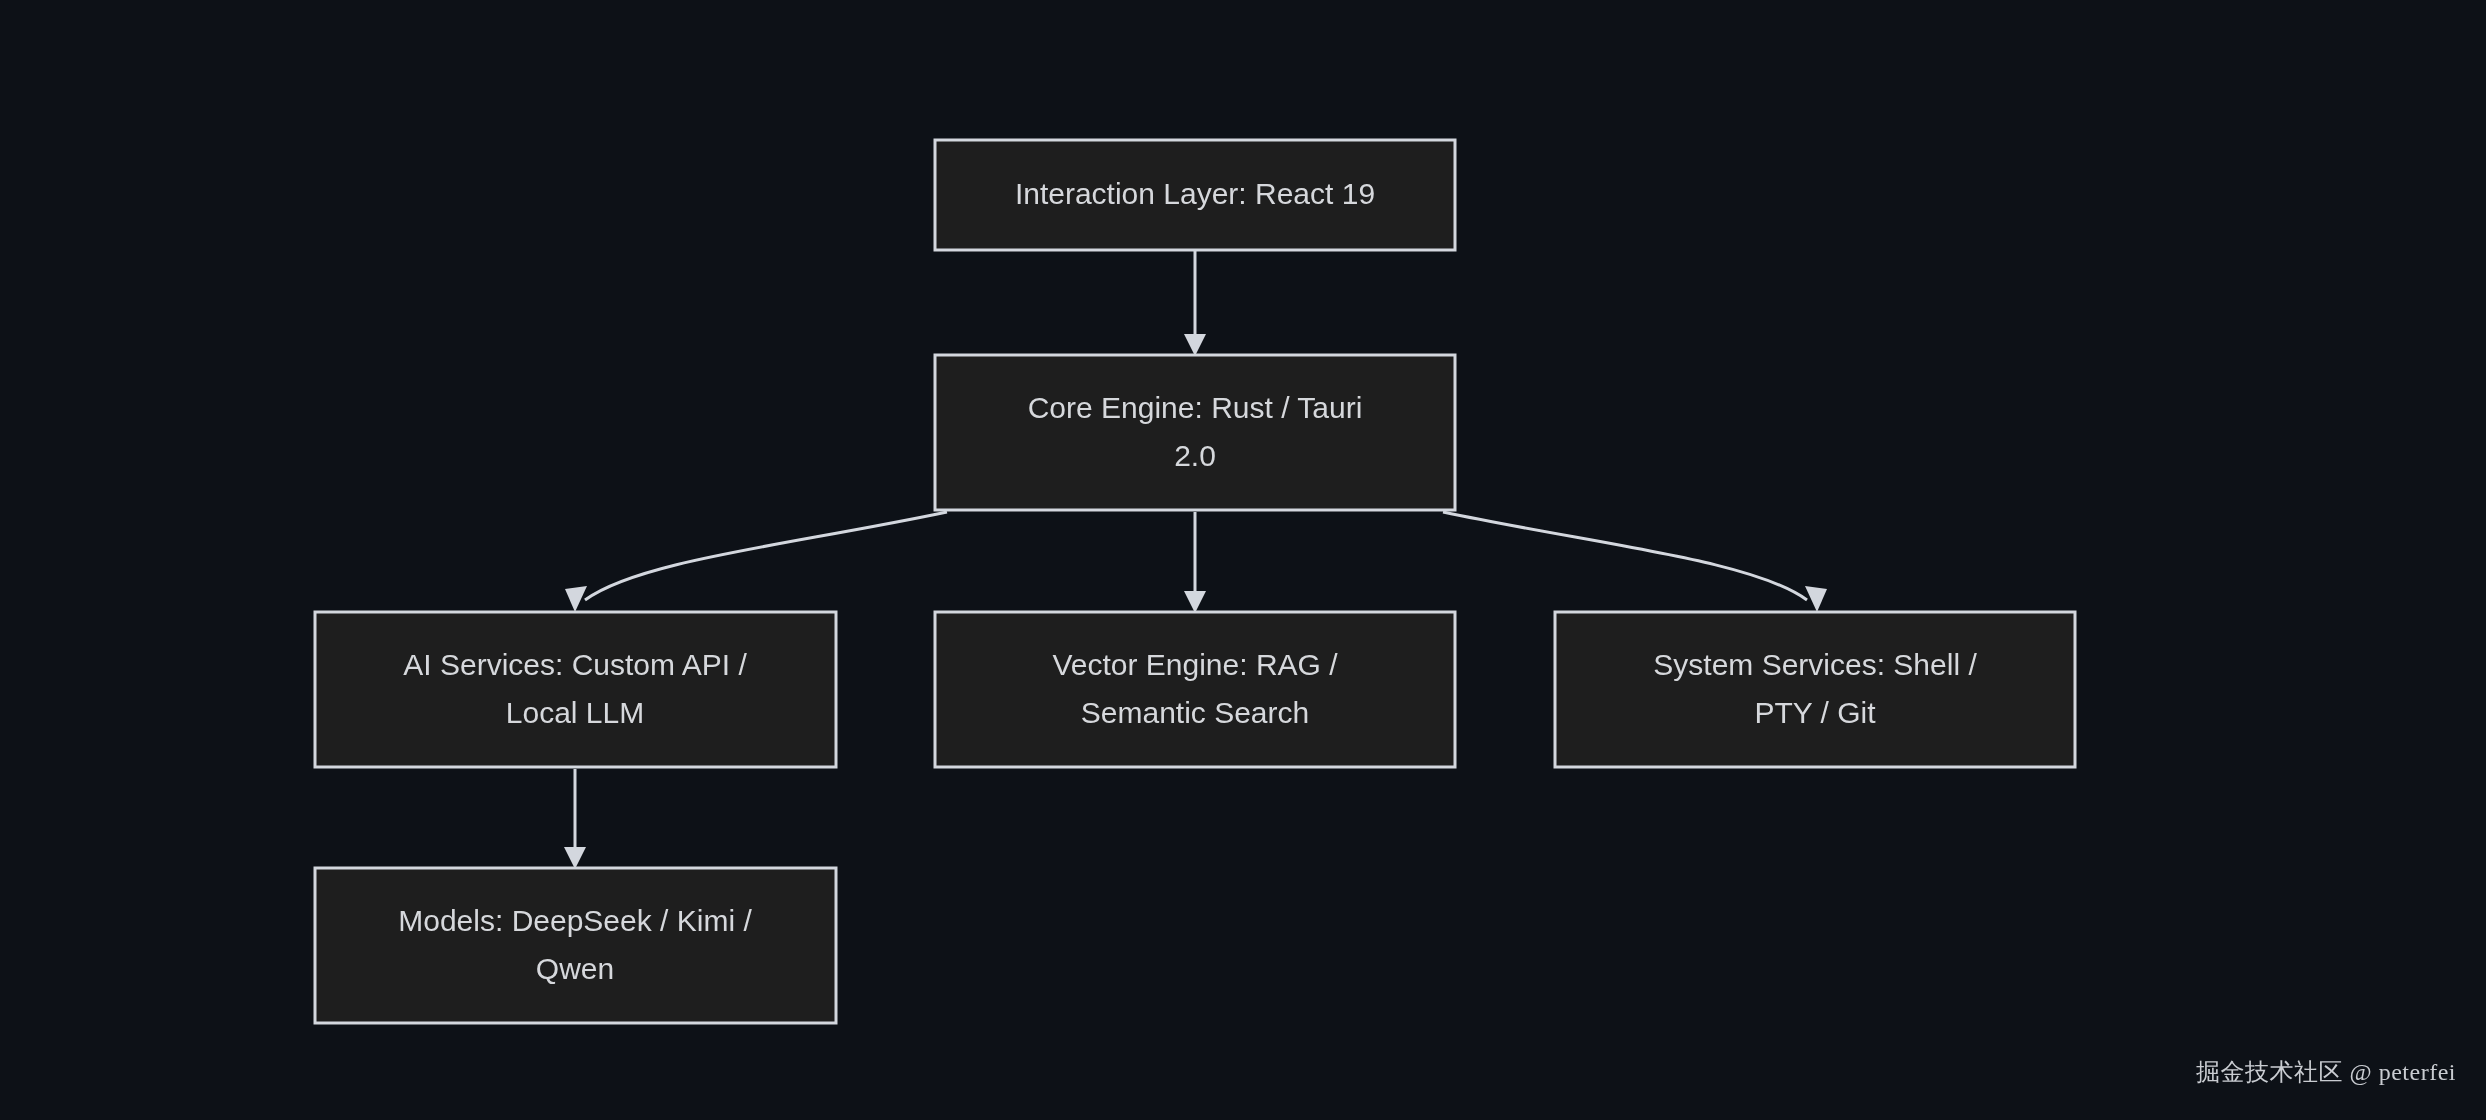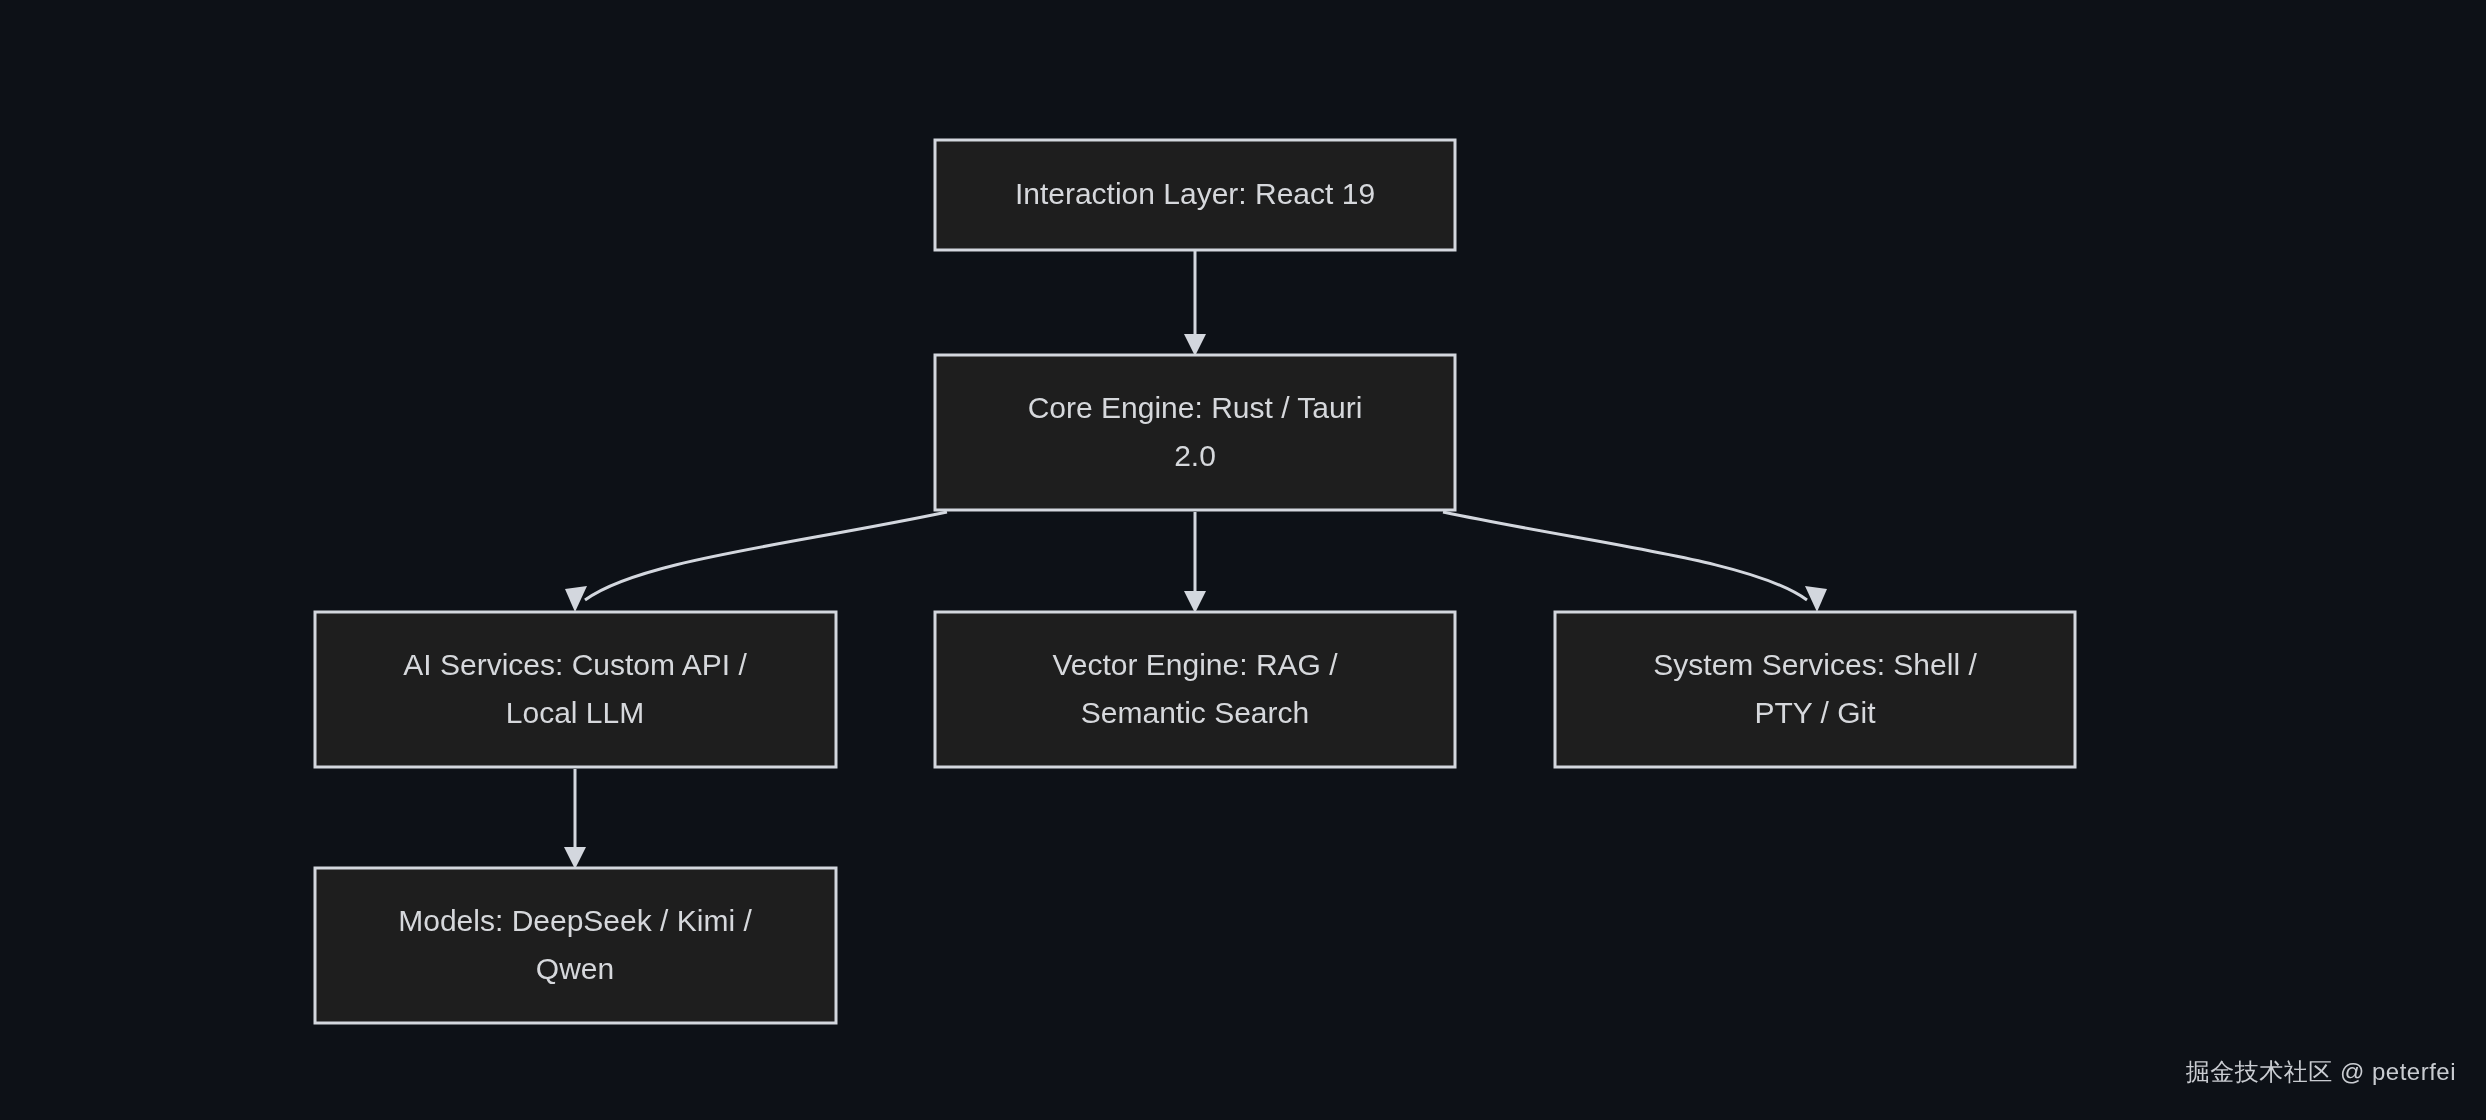--- a/index.html
+++ b/index.html
@@ -46,21 +46,21 @@
   }
   .arrow-head {
     fill: #d3d7de;
     stroke: none;
   }
   .watermark {
     position: absolute;
     right: 30px;
     bottom: 32px;
     color: #c9ccd1;
-    font-family: Liberation Sans, sans-serif;
+    font-family: Liberation Serif, serif;
     font-size: 24px;
     letter-spacing: 0.5px;
     white-space: nowrap;
   }
 </style>
 </head>
 <body>
 
 <div id="canvas">
 

